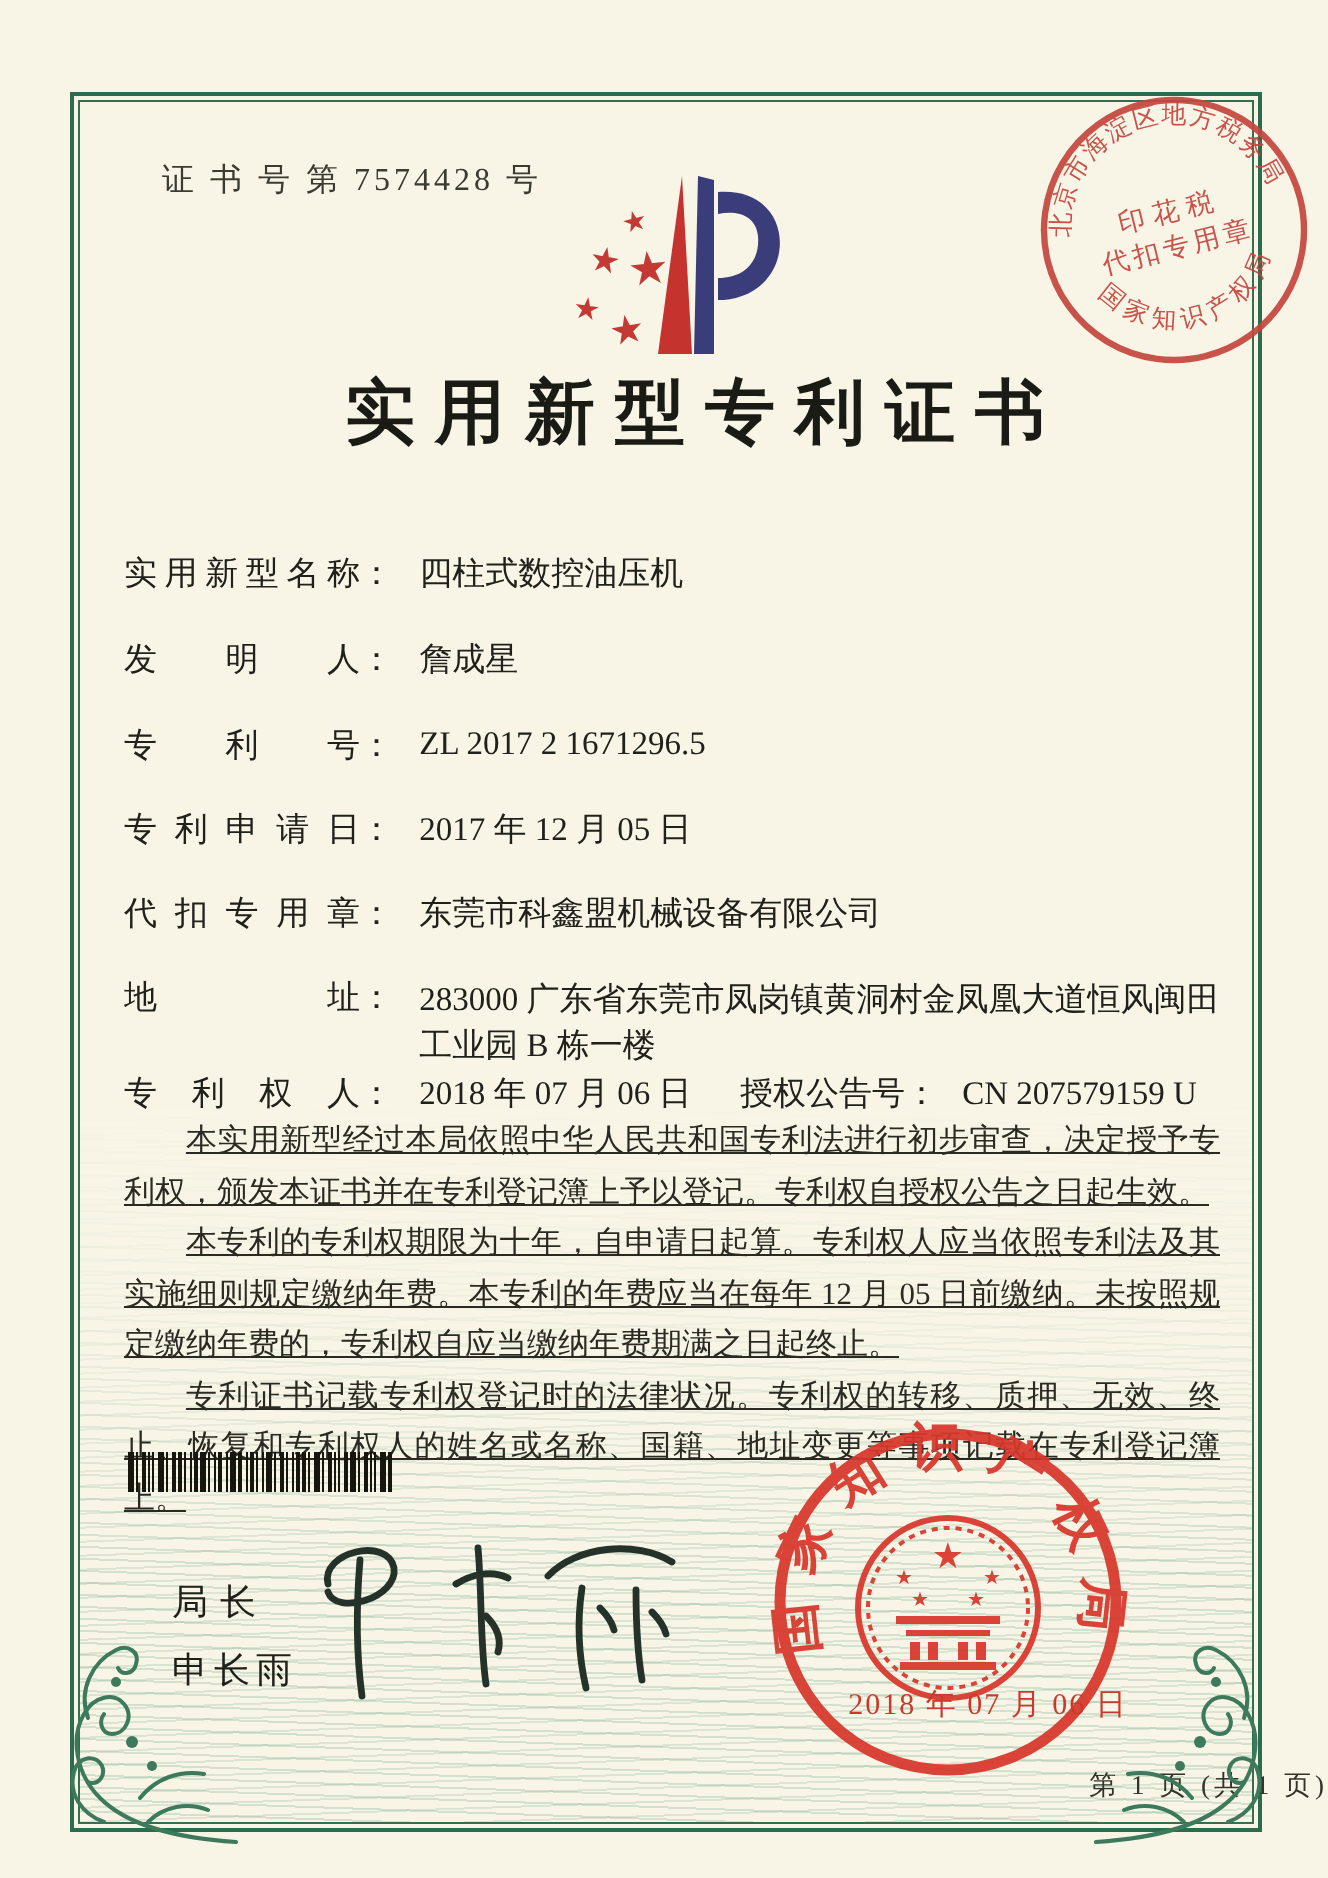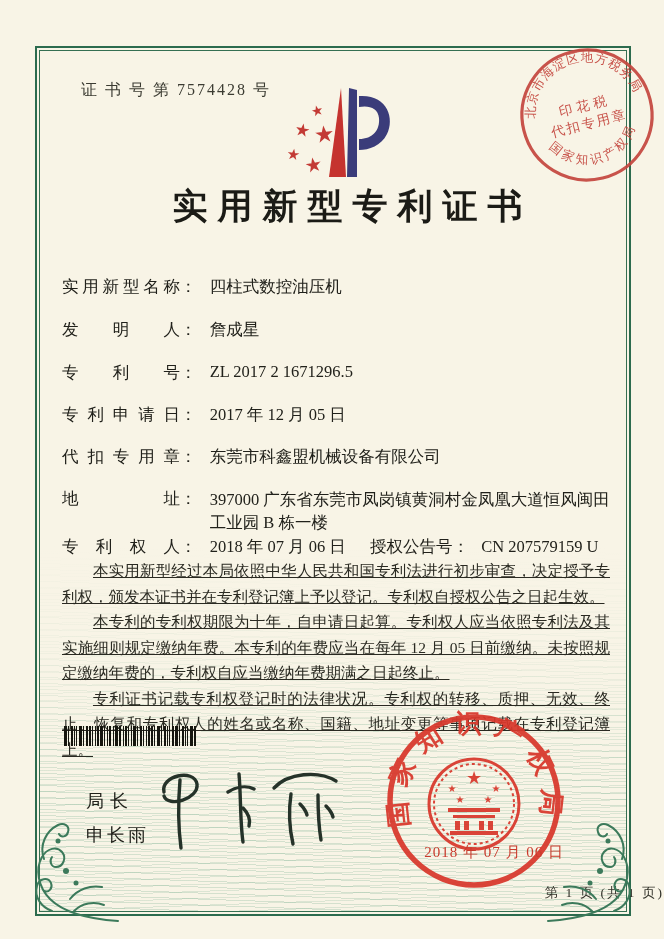--- a/index.html
+++ b/index.html
@@ -107,21 +107,21 @@
       <div class="frow" style="top:404px">
         <span class="flabel">专利申请日</span><span class="fcolon">：</span>
         <span class="fvalue">2017 年 12 月 05 日</span>
       </div>
       <div class="frow" style="top:446px">
         <span class="flabel">代扣专用章</span><span class="fcolon">：</span>
         <span class="fvalue">东莞市科鑫盟机械设备有限公司</span>
       </div>
       <div class="frow" style="top:488px">
         <span class="flabel">地址</span><span class="fcolon">：</span>
-        <span class="fvalue wrap">397000 广东省东莞市凤岗镇黄洞村金凤凰大道恒风闽田工业园 B 栋一楼</span>
+        <span class="fvalue wrap">283000 广东省东莞市凤岗镇黄洞村金凤凰大道恒风闽田工业园 B 栋一楼</span>
       </div>
       <div class="frow" style="top:536px">
         <span class="flabel">专利权人</span><span class="fcolon">：</span>
         <span class="fvalue">2018 年 07 月 06 日</span>
         <span class="second">
           <span>授权公告号</span><span>：</span>
           <span style="margin-left:8px">CN 207579159 U</span>
         </span>
       </div>
     </div>

